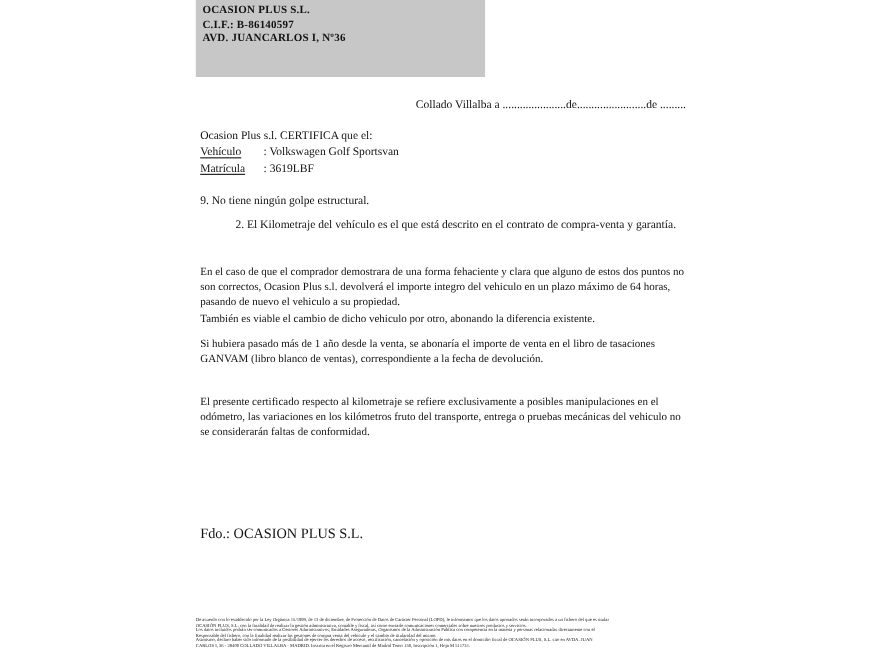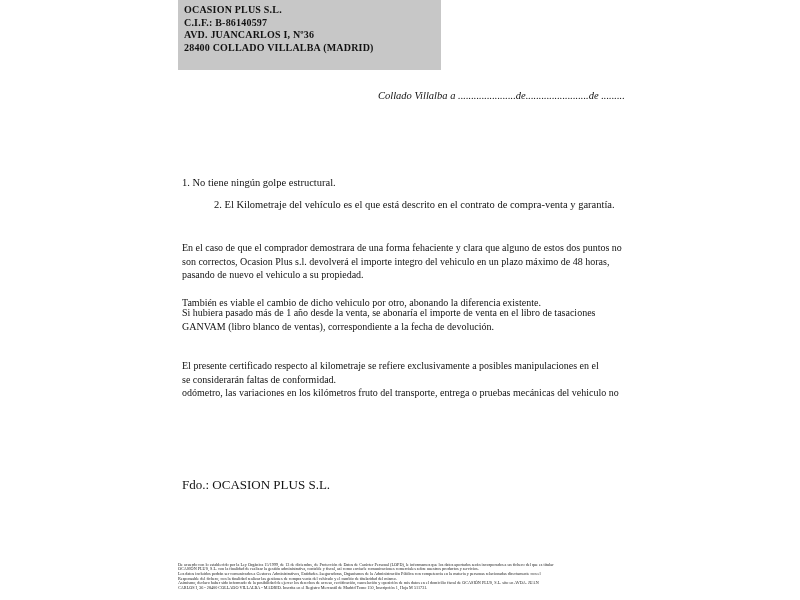--- a/index.html
+++ b/index.html
@@ -5,75 +5,79 @@
   html,body { margin:0; padding:0; background:#ffffff; }
   .page {
     position:relative; width:800px; height:600px; background:#ffffff;
     font-family:"Liberation Serif", serif; color:#121212; overflow:hidden;
   }
   .header-box {
     position:absolute; left:178px; top:0; width:263px; height:70px;
     background:#c7c7c7; box-sizing:border-box; padding:4px 4px 0 6px;
     font-weight:bold; font-size:10px; line-height:12.6px; letter-spacing:0.2px;
   }
-  .date-line { position:absolute; left:378px; top:90px; font-size:10.5px; white-space:nowrap;font-style:italic; }
+  .date-line { position:absolute; left:378px; top:90px; font-size:10.5px; white-space:nowrap; }
   .cert { position:absolute; left:182px; top:116px; font-size:10.5px; line-height:15px; }
   .doclabel { display:inline-block; width:55px; }
   .doclabel u { text-underline-offset:2px; }
   .clause-1 { position:absolute; left:182px; top:177px; font-size:10.5px; }
   .clause-2 { position:absolute; left:182px; top:199px; font-size:10.5px;margin-left:32px; }
   .para { position:absolute; left:182px; width:446px; font-size:10px; line-height:13.6px; }
   .p1 { top:241px; }
-  .p2 { top:284px;margin-top:12px; }
+  .p2 { top:284px; }
   .p3 { top:306px; }
   .p4 { top:339px;margin-top:20px; }
   .signature { position:absolute; left:182px; top:477px; font-size:13px; }
   .legal {
     position:absolute; left:178px; top:562px; width:640px;
     font-size:6px; line-height:6.5px;
     transform:scale(0.7); transform-origin:0 0; color:#222;
   }
 </style>
 </head>
 <body>
 
 <div class="page">
 
   <div class="header-box">
     <div>OCASION PLUS S.L.</div>
     <div>C.I.F.: B-86140597</div>
     <div>AVD. JUANCARLOS I, Nº36</div>
-    <div>28400 COLLADO VILLALBA (MADRID)</div>
   </div>
 
   <div class="date-line">Collado Villalba a ......................de........................de .........</div>
 
+  <div class="cert">
+    <div>Ocasion Plus s.l. CERTIFICA que el:</div>
+    <div><span class="doclabel"><u>Vehículo</u></span><span> : </span><span>Volkswagen Golf Sportsvan</span></div>
+    <div><span class="doclabel"><u>Matrícula</u></span><span> : </span><span>3619LBF</span></div>
+  </div>
 
-  <div class="clause-1">1. No tiene ningún golpe estructural.</div>
+  <div class="clause-1">9. No tiene ningún golpe estructural.</div>
   <div class="clause-2">2. El Kilometraje del vehículo es el que está descrito en el contrato de compra-venta y garantía.</div>
 
   <div class="para p1">
     <div>En el caso de que el comprador demostrara de una forma fehaciente y clara que alguno de estos dos puntos no</div>
-    <div>son correctos, Ocasion Plus s.l. devolverá el importe integro del vehiculo en un plazo máximo de 48 horas,</div>
+    <div>son correctos, Ocasion Plus s.l. devolverá el importe integro del vehiculo en un plazo máximo de 64 horas,</div>
     <div>pasando de nuevo el vehiculo a su propiedad.</div>
   </div>
 
   <div class="para p2">
     <div>También es viable el cambio de dicho vehiculo por otro, abonando la diferencia existente.</div>
   </div>
 
   <div class="para p3">
     <div>Si hubiera pasado más de 1 año desde la venta, se abonaría el importe de venta en el libro de tasaciones</div>
     <div>GANVAM (libro blanco de ventas), correspondiente a la fecha de devolución.</div>
   </div>
 
   <div class="para p4">
     <div>El presente certificado respecto al kilometraje se refiere exclusivamente a posibles manipulaciones en el</div>
+    <div>odómetro, las variaciones en los kilómetros fruto del transporte, entrega o pruebas mecánicas del vehiculo no</div>
     <div>se considerarán faltas de conformidad.</div>
-    <div>odómetro, las variaciones en los kilómetros fruto del transporte, entrega o pruebas mecánicas del vehiculo no</div>
   </div>
 
   <div class="signature">Fdo.: OCASION PLUS S.L.</div>
 
   <div class="legal">
     <div>De acuerdo con lo establecido por la Ley Orgánica 15/1999, de 13 de diciembre, de Protección de Datos de Carácter Personal (LOPD), le informamos que los datos aportados serán incorporados a un fichero del que es titular</div>
     <div>OCASIÓN PLUS, S.L. con la finalidad de realizar la gestión administrativa, contable y fiscal, así como enviarle comunicaciones comerciales sobre nuestros productos y servicios.</div>
     <div>Los datos incluidos podrán ser comunicados a Gestores Administrativos, Entidades Aseguradoras, Organismos de la Administración Pública con competencia en la materia y personas relacionadas directamente con el</div>
     <div>Responsable del fichero, con la finalidad realizar las gestiones de compra venta del vehículo y el cambio de titularidad del mismo.</div>
     <div>Asimismo, declaro haber sido informado de la posibilidad de ejercer los derechos de acceso, rectificación, cancelación y oposición de mis datos en el domicilio fiscal de OCASIÓN PLUS, S.L. sito en AVDA. JUAN</div>

